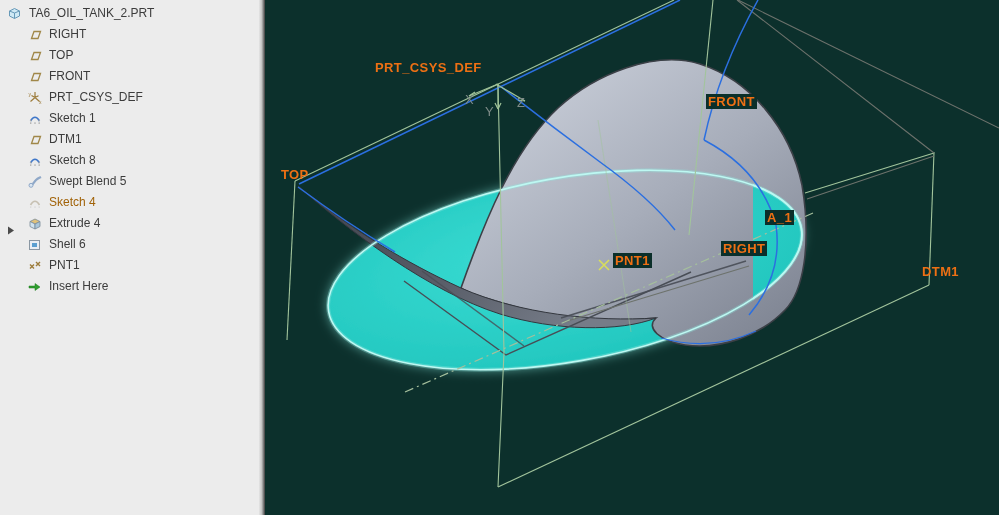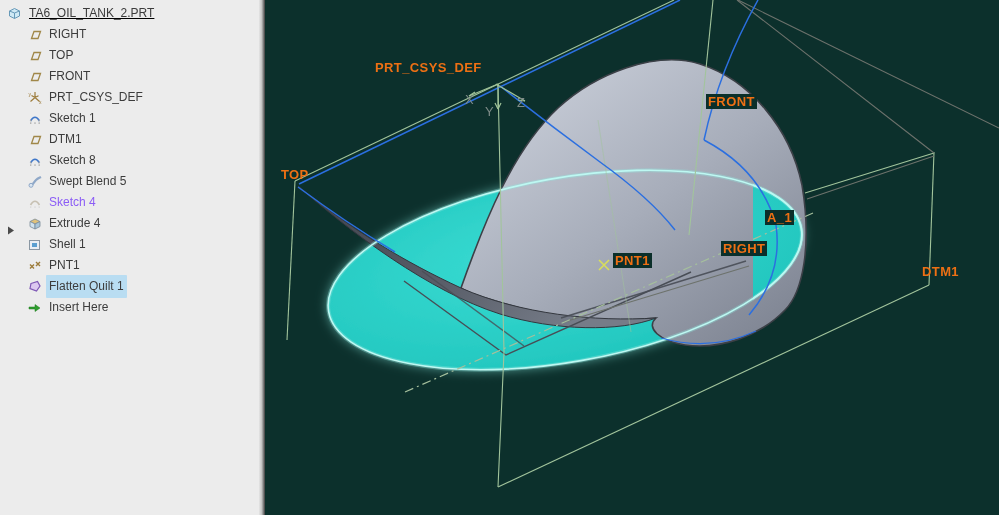--- a/index.html
+++ b/index.html
@@ -15,27 +15,27 @@
   }
   .panel-edge{
     position:absolute;left:259px;top:0;width:6px;height:515px;
     background:linear-gradient(90deg,#e6e6e6 0%,#c2c2c2 45%,#6f6f6f 80%,#3a3a3a 100%);
   }
   .tree-row{
     position:relative;height:21px;line-height:21px;
     display:flex;align-items:center;white-space:nowrap;
     padding-left:28px;cursor:default;
   }
-  .tree-row.root{padding-left:8px;text-decoration:underline;}
+  .tree-row.root{padding-left:8px;}
   .ticon{display:inline-flex;width:18px;justify-content:flex-start;align-items:center;flex:none;}
   .tlabel{
     font-size:12px;color:#3c3c3c;padding:1px 3px;border-radius:1px;
   }
   .tlabel.sel{background:#b9ddf2;}
-  .tree-row.muted .tlabel{color:#8b5cf6;}
+  .tree-row.muted .tlabel{color:#a16207;}
   .tree-row.muted .ticon{opacity:.45;}
   .expander{position:absolute;left:7px;top:6px;width:8px;height:9px;}
   
   .viewport{
     position:absolute;left:265px;top:0;width:734px;height:515px;
     background:#0c302c;overflow:hidden;
   }
   .vp-label{
     position:absolute;font-size:13px;font-weight:700;letter-spacing:.4px;
     color:#ee7014;line-height:15px;cursor:default;
@@ -180,43 +180,35 @@
     <span class="tlabel">Extrude 4</span>
   </div>
 
   <div class="tree-row">
     <span class="ticon">
       <svg width="13" height="12" viewBox="0 0 13 12">
           <rect x="1.5" y="1.5" width="10" height="9" fill="#e9eef3" stroke="#8a97a3" stroke-width="1"></rect>
           <rect x="4" y="4" width="5" height="4" fill="#5b9fd0"></rect>
         </svg>
     </span>
-    <span class="tlabel">Shell 1</span>
+    <span class="tlabel">Shell 6</span>
   </div>
 
   <div class="tree-row">
     <span class="ticon">
       <svg width="15" height="12" viewBox="0 0 15 12">
           <g stroke="#9c7b3a" stroke-width="1.4">
             <path d="M2 4.5 L6 8.5 M6 4.5 L2 8.5"></path>
             <path d="M8 2 L12 6 M12 2 L8 6"></path>
           </g>
         </svg>
     </span>
     <span class="tlabel">PNT1</span>
   </div>
 
-  <div class="tree-row">
-    <span class="ticon">
-      <svg width="14" height="13" viewBox="0 0 14 13">
-          <path d="M3 3.5 L9.5 1.5 L12 6 L8.5 11 L2 8.5 Z" fill="#dcc8f0" stroke="#7e57b5" stroke-width="1.2"></path>
-        </svg>
-    </span>
-    <span class="tlabel sel">Flatten Quilt 1</span>
-  </div>
 
   <div class="tree-row">
     <span class="ticon">
       <svg width="13" height="12" viewBox="0 0 13 12">
           <path d="M1 5 L7 5 L7 2.5 L12 6 L7 9.5 L7 7 L1 7 Z" fill="#2f9e2f" stroke="#1d7a1d" stroke-width=".5"></path>
         </svg>
     </span>
     <span class="tlabel">Insert Here</span>
   </div>
 

